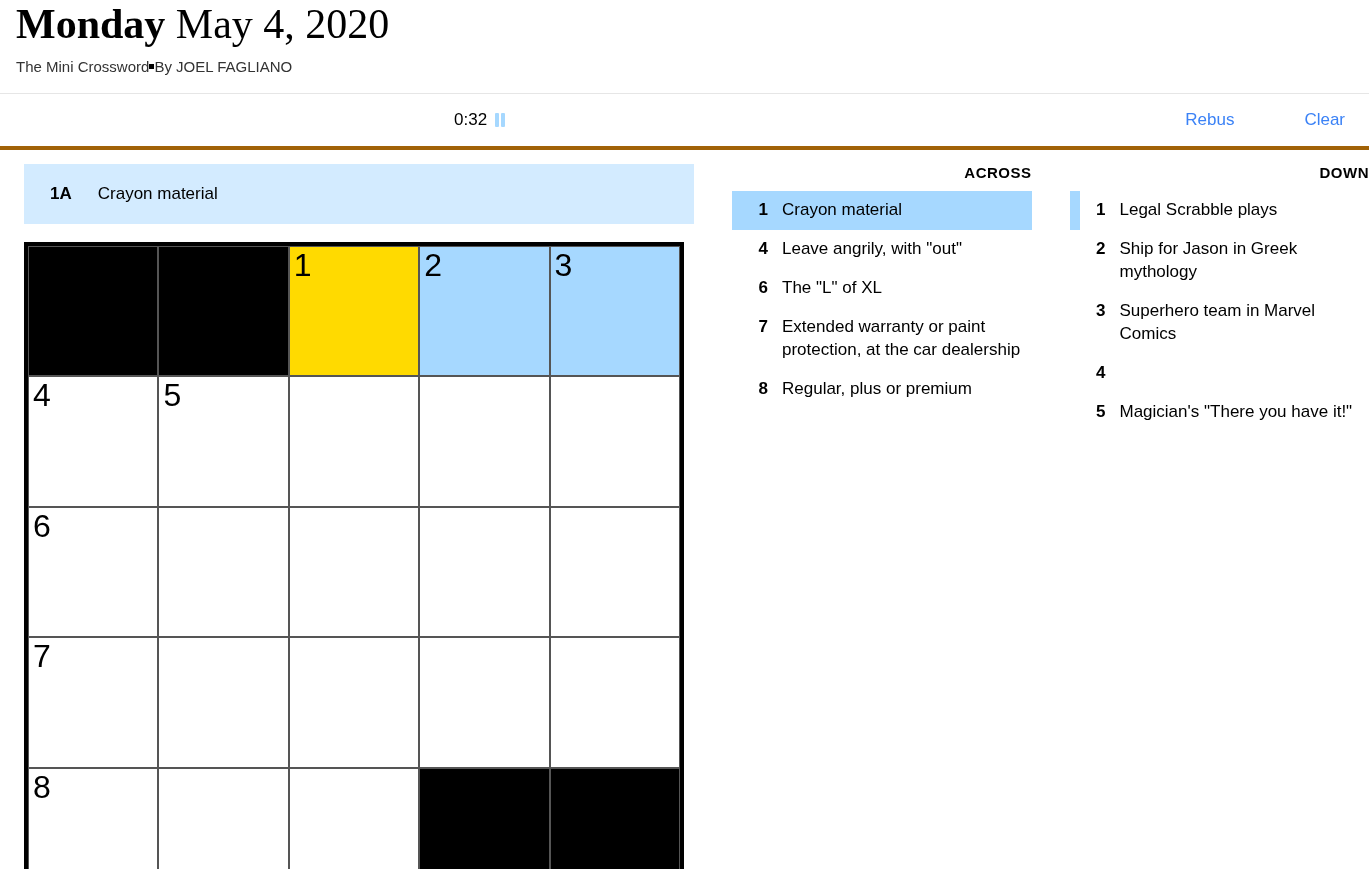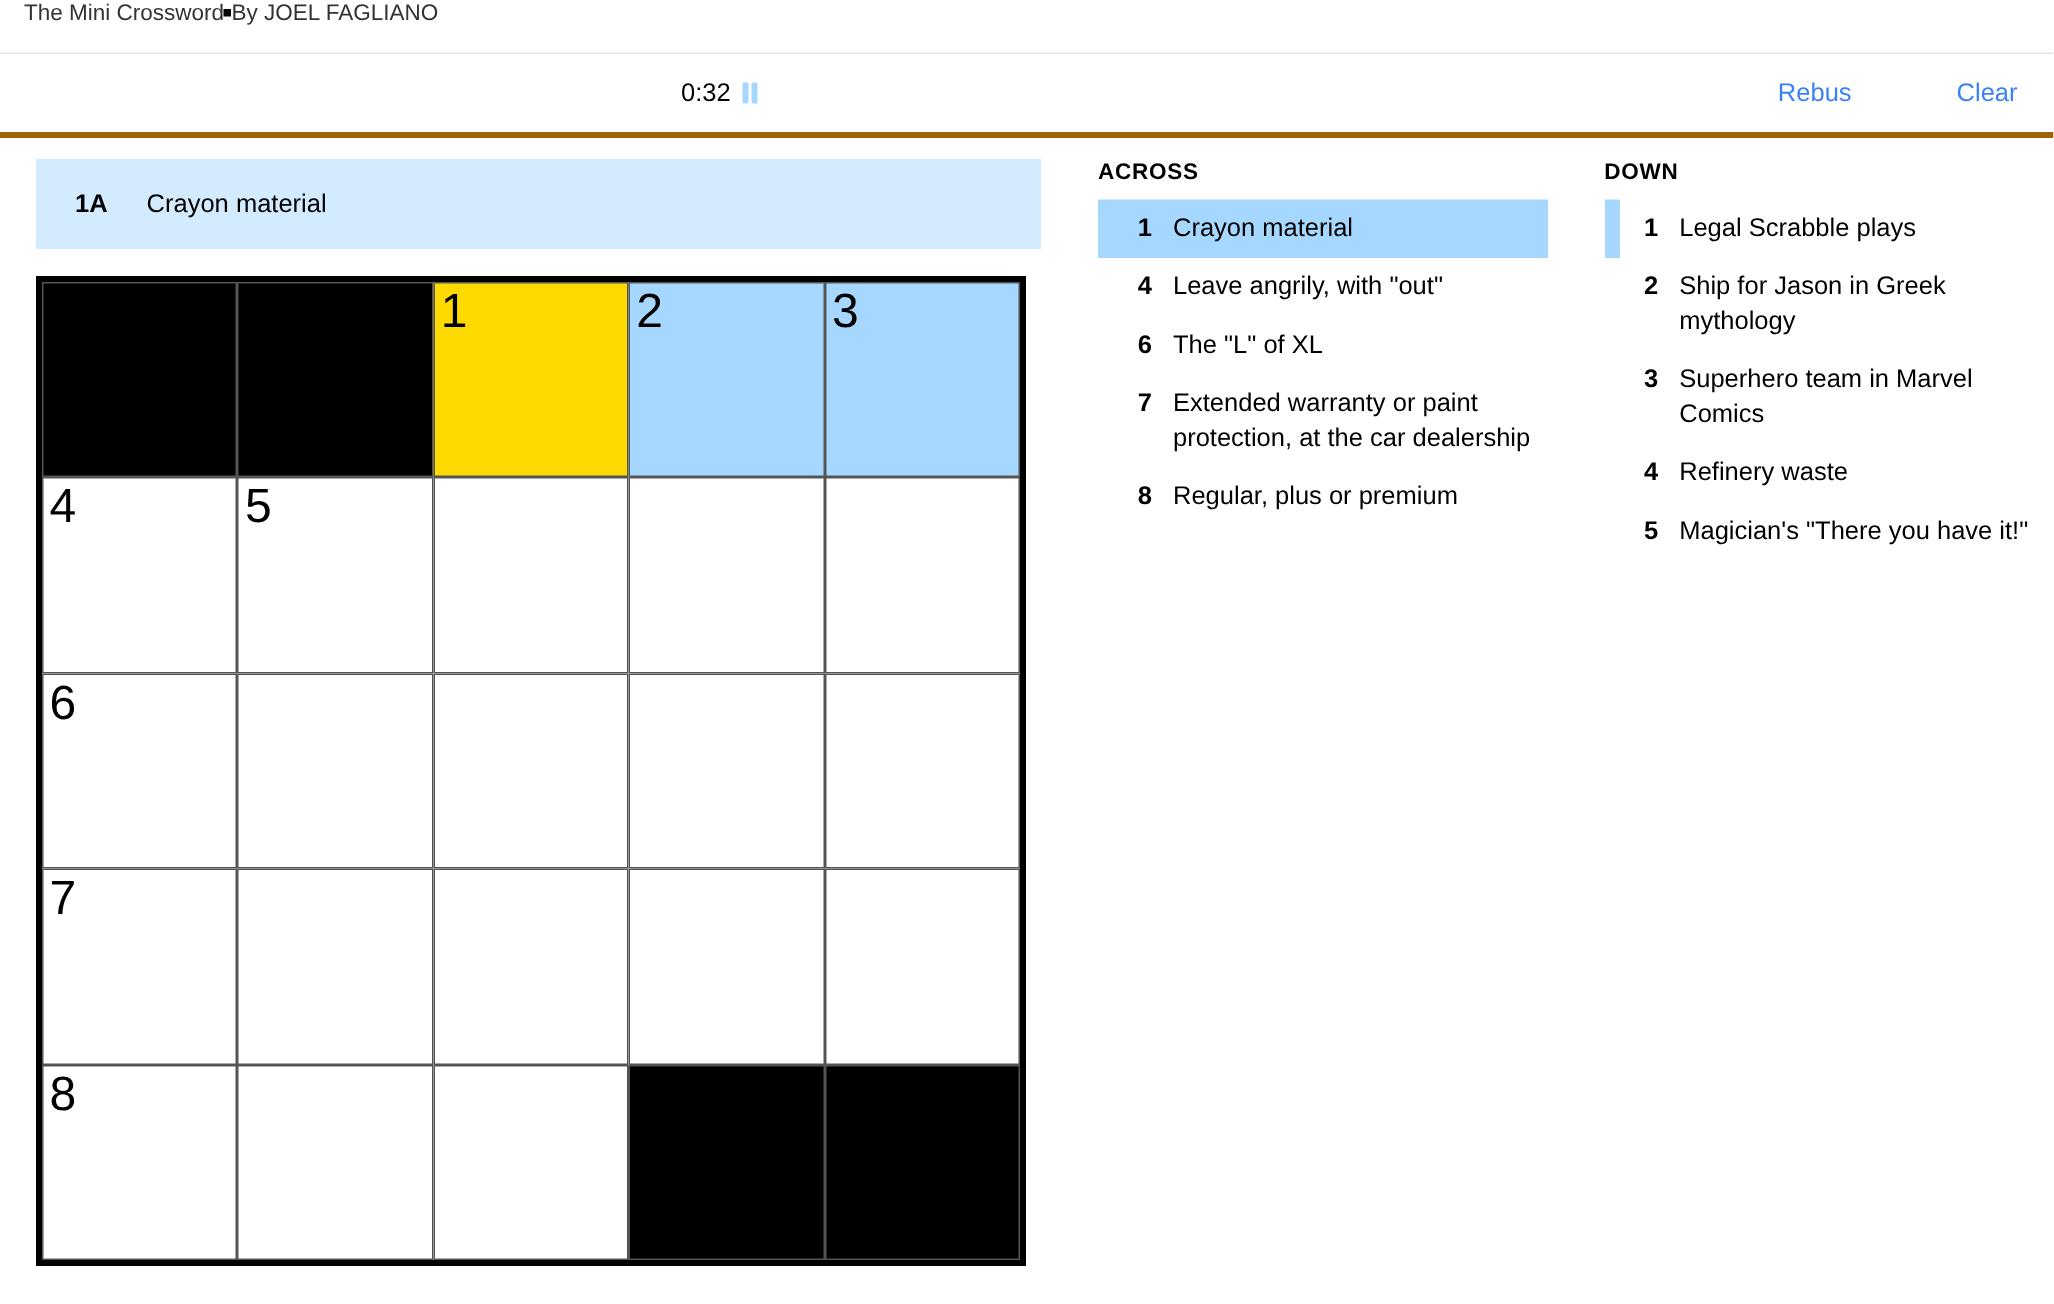--- a/index.html
+++ b/index.html
@@ -23,32 +23,36 @@
   .clue-bar .num { font-weight: 700; font-size: 17px; }
   .clue-bar .txt { font-size: 17px; }
   .grid { border: 4px solid #000; display: grid; grid-template-columns: repeat(5, 1fr); grid-template-rows: repeat(5, 1fr); width: 660px; height: 660px; }
   .cell { border: 0.5px solid #555; position: relative; background: #fff; }
   .cell.black { background: #000; }
   .cell .n { position: absolute; top: 0px; left: 4px; font-size: 32px; font-weight: 400; font-family: -apple-system, Helvetica, Arial, sans-serif; }
   .cell.cursor { background: #ffda00; }
   .cell.hl { background: #a6d8ff; }
   .lists { flex: 1; display: flex; gap: 38px; padding-top: 0; }
   .list { flex: 1; min-width: 0; }
-  .list h3 { font-family: -apple-system, Helvetica, Arial, sans-serif; font-weight: 800; font-size: 15px; letter-spacing: 0.5px; margin-bottom: 10px; }
+  .list h3 { font-family: -apple-system, Helvetica, Arial, sans-serif; font-weight: 800; font-size: 15px; letter-spacing: 0.5px; margin-bottom: 10px; text-align: right; }
   .clue { display: flex; gap: 14px; padding: 8px 10px 8px 0; font-size: 17px; line-height: 1.35; cursor: pointer; border-left: 10px solid transparent; }
   .clue .cn { flex: 0 0 26px; text-align: right; font-weight: 700; }
   .clue .ct { flex: 1; }
   .clue.active { background: #a6d8ff; }
   .clue.secondary { border-left-color: #a6d8ff; }
 </style>
 </head>
 <body>
 
 <div class="wrap">
   <div class="header">
+    <h1 class="title">
+      <span class="day">Monday</span>
+      <span>May 4, 2020</span>
+    </h1>
     <div class="subtitle">
       <span>The Mini Crossword</span>
       <span class="sq"></span>
       <span>
         <span>By</span>
         <span>JOEL FAGLIANO</span>
       </span>
     </div>
   </div>
 
@@ -153,21 +157,20 @@
             <div class="clue">
               <span class="cn">2</span>
               <span class="ct">Ship for Jason in Greek mythology</span>
             </div>
             <div class="clue">
               <span class="cn">3</span>
               <span class="ct">Superhero team in Marvel Comics</span>
             </div>
             <div class="clue">
               <span class="cn">4</span>
-              <span class="ct">Refinery waste</span>
             </div>
             <div class="clue">
               <span class="cn">5</span>
               <span class="ct">Magician's "There you have it!"</span>
             </div>
           </div>
       </div>
     </div>
   </div>
 </div>

